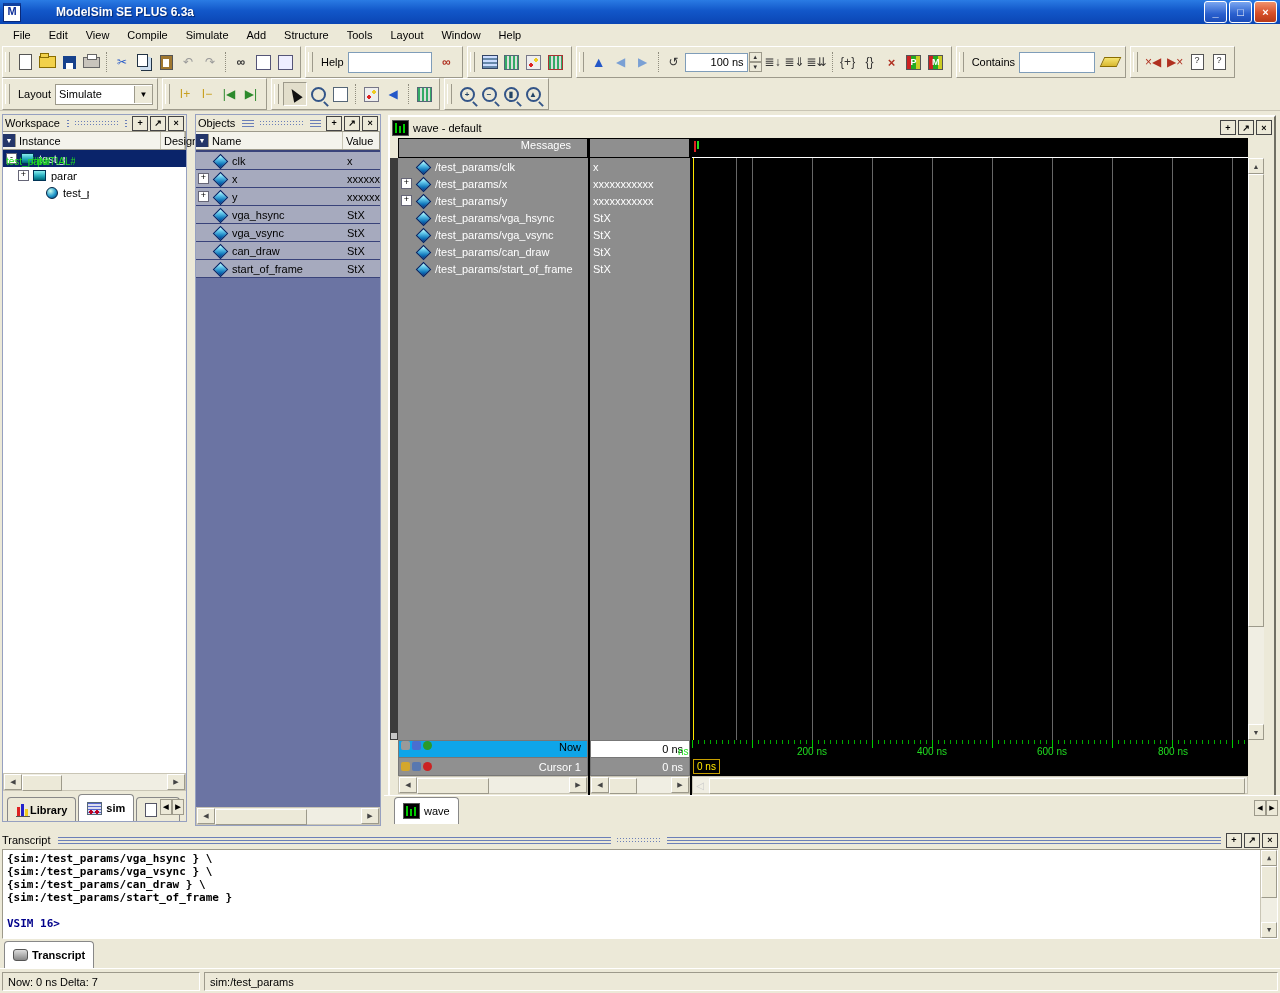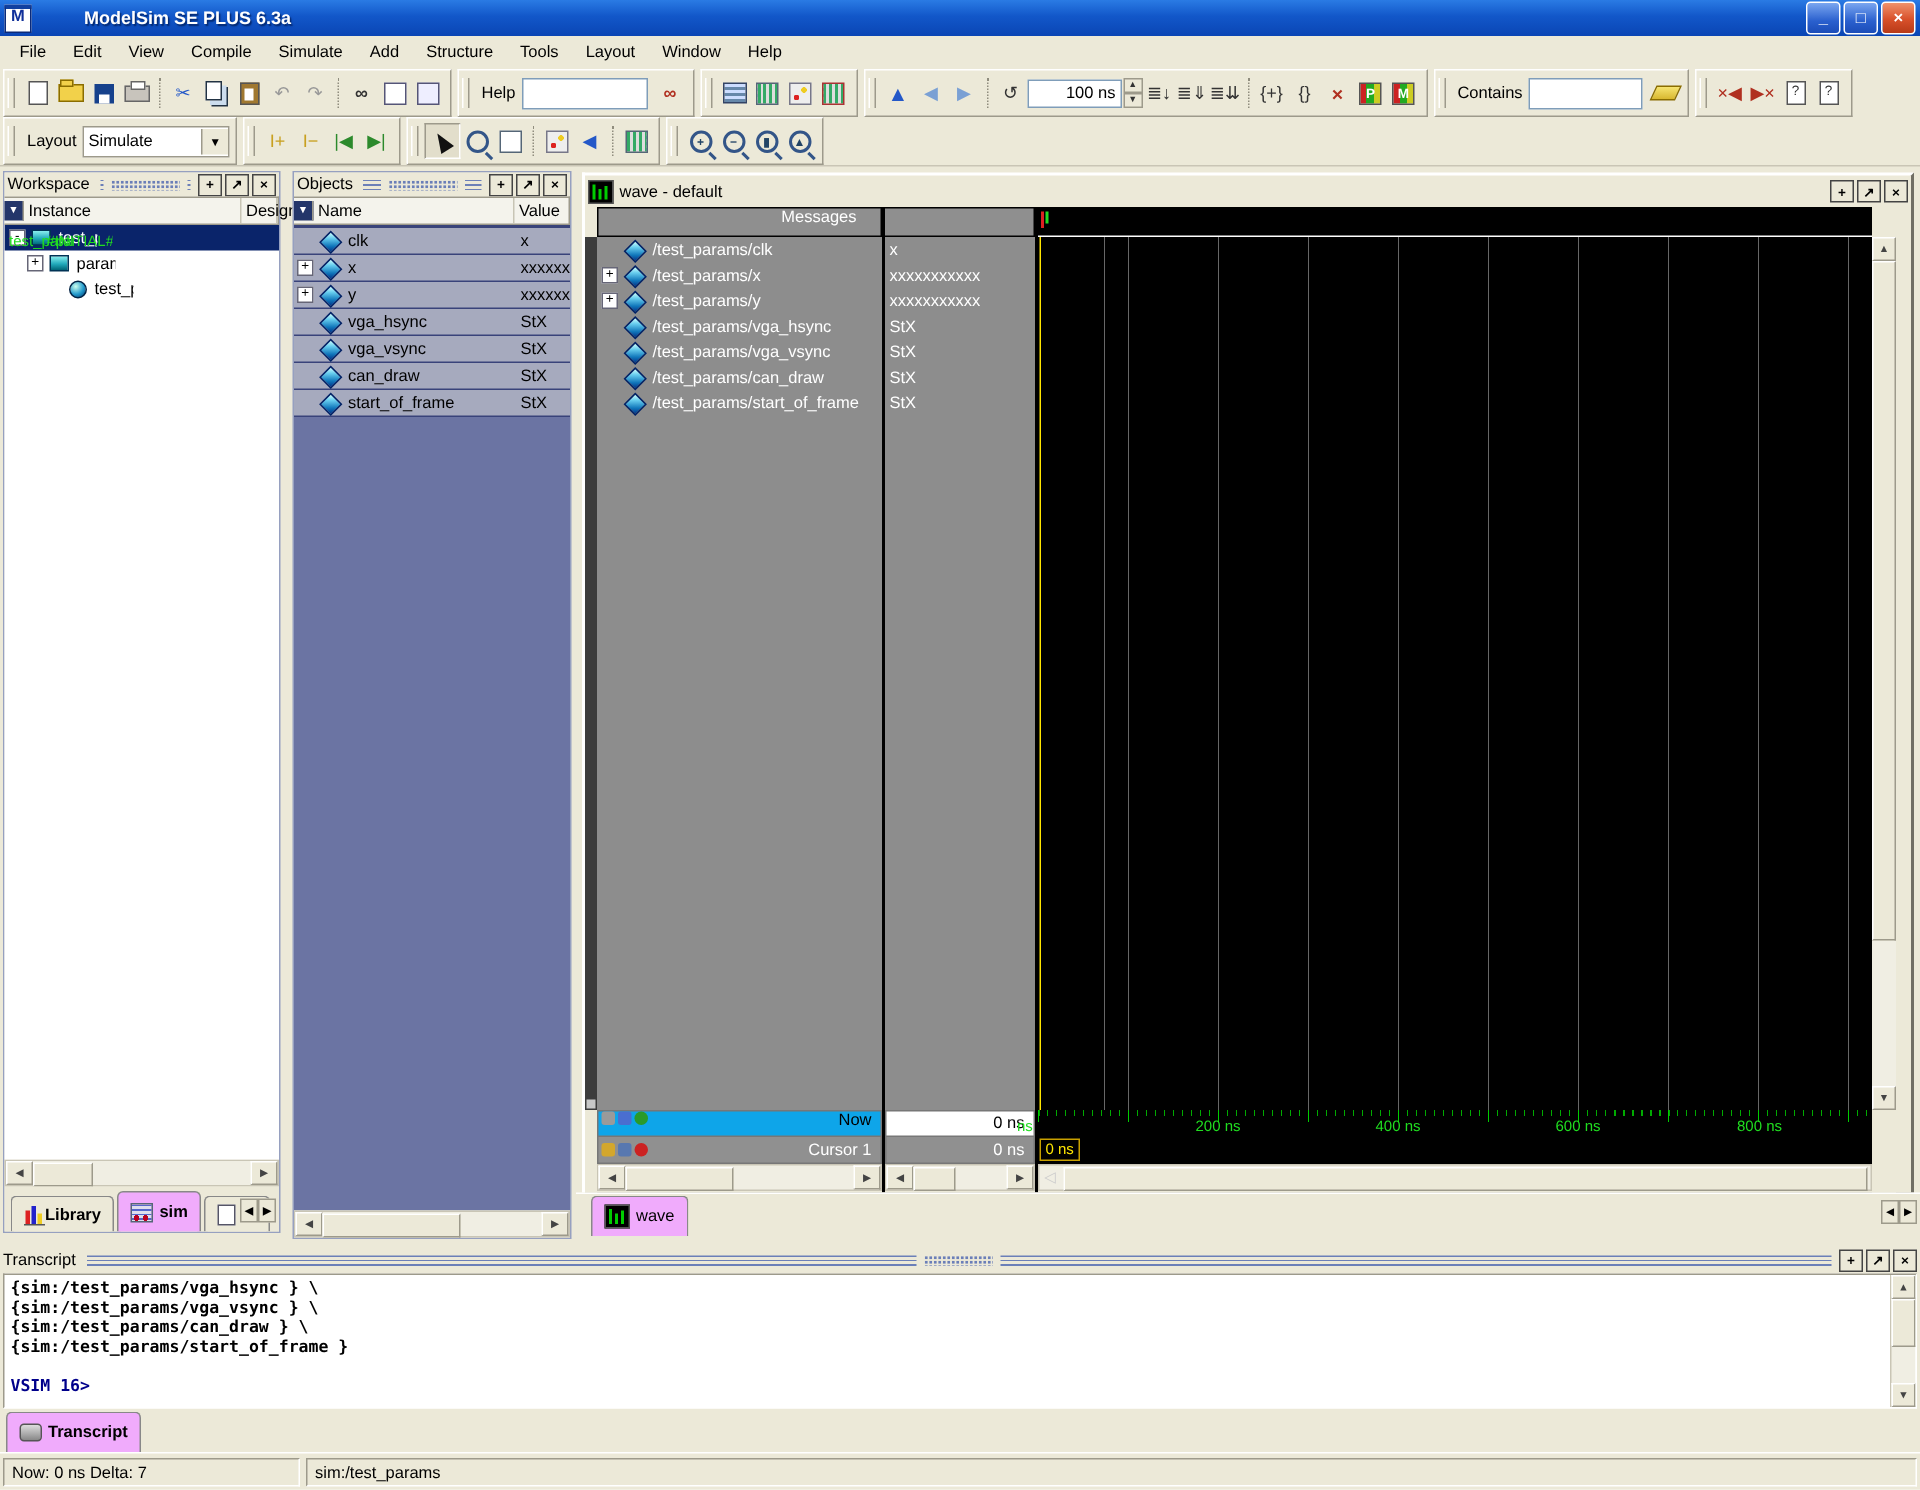--- a/index.html
+++ b/index.html
@@ -100,21 +100,21 @@
   .comp{width:11px;height:9px;background:linear-gradient(180deg,#8EE 0%,#2AB 55%,#067 100%);border:1px solid #035;flex:none;margin-right:5px;}
   .sph{width:10px;height:10px;border-radius:50%;background:radial-gradient(circle at 35% 30%,#CFE,#29C 55%,#036);border:1px solid #024;flex:none;margin-right:5px;}
   .hscroll{height:16px;display:flex;align-items:center;background:#F0EEE3;border:1px solid #C9C5B5;flex:none;}
   .sbtn{width:16px;height:14px;background:#ECE9D8;border:1px solid;border-color:#fff #9D9A8B #9D9A8B #fff;
     font-size:7px;display:flex;align-items:center;justify-content:center;color:#444;flex:none;}
   .strack{flex:1;height:14px;position:relative;}
   .sthumb{position:absolute;top:0;height:14px;background:#ECE9D8;border:1px solid;border-color:#fff #9D9A8B #9D9A8B #fff;}
   .tabrow{height:30px;display:flex;align-items:flex-end;padding-left:4px;background:#ECE9D8;flex:none;position:relative;font-weight:bold;}
   .tab{height:23px;display:flex;align-items:center;border:1px solid #888;border-bottom:none;
     border-radius:4px 4px 0 0;padding:0 8px;background:#ECE9D8;margin-right:2px;white-space:nowrap;overflow:hidden;}
-  .tab.active{background:#f0abfc;height:26px;}
+  .tab.active{background:#ffffff;height:26px;}
   .tabscroll{position:absolute;right:2px;bottom:6px;display:flex;}
   .tabscroll span{width:10px;height:14px;border:1px solid #9D9A8B;background:#ECE9D8;font-size:7px;
      display:flex;align-items:center;justify-content:center;}
   .i-term{width:13px;height:10px;background:linear-gradient(180deg,#ddd,#888);border:1px solid #555;border-radius:3px;margin-right:4px;}
   .i-doc{width:10px;height:12px;background:#fff;border:1px solid #556;margin-right:4px;
      box-shadow:inset 0 -2px 0 #fff,inset 0 0 0 10px #fff;}
   .i-sim{width:13px;height:11px;margin-right:4px;background:
      radial-gradient(circle 2px at 3px 9px,#B02 90%,transparent),
      radial-gradient(circle 2px at 9px 9px,#B02 90%,transparent),
      repeating-linear-gradient(180deg,#56C 0 1px,#dde 1px 3px);border:1px solid #567;}

